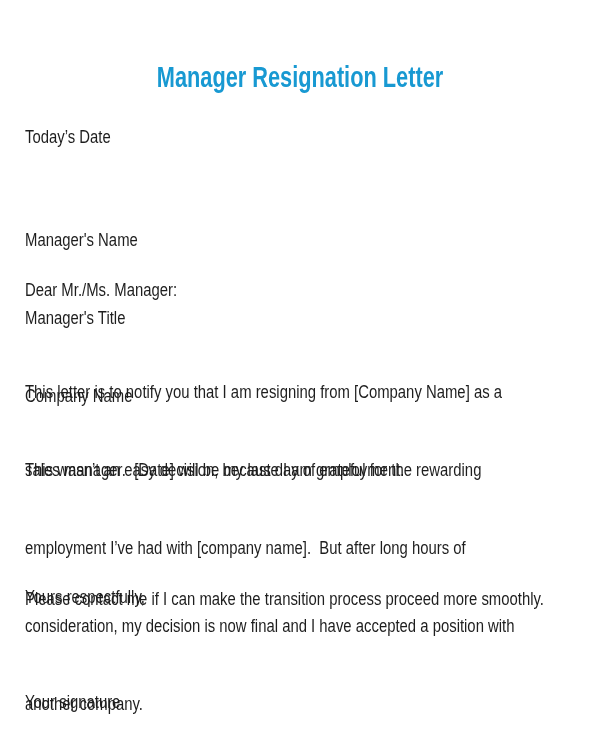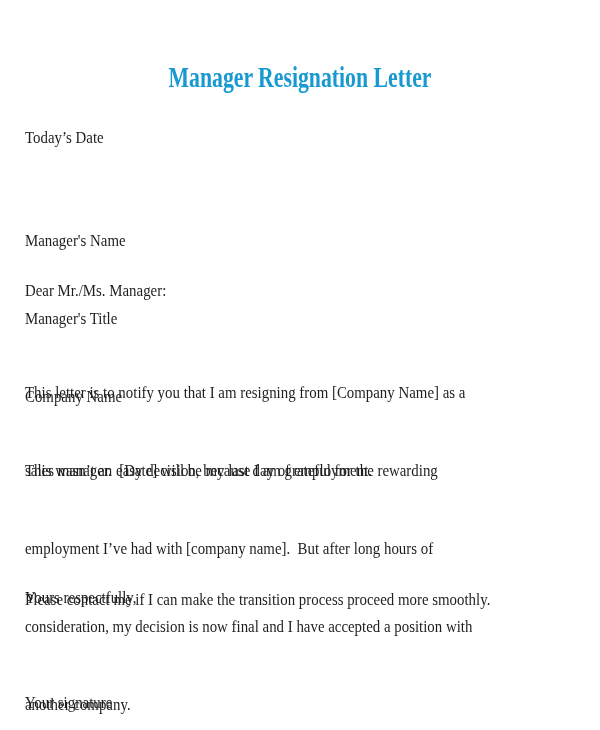--- a/index.html
+++ b/index.html
@@ -5,21 +5,21 @@
   html, body {
     margin: 0;
     padding: 0;
     background: #ffffff;
   }
   .page {
     position: relative;
     width: 600px;
     height: 730px;
     background: var(--page-bg, #ffffff);
-    font-family: Liberation Serif, serif;
+    font-family: Liberation Sans, sans-serif;
     color: var(--body-color, #1e1e1e);
     overflow: hidden;
   }
   .title {
     position: absolute;
     top: 61px;
     left: 0;
     width: 600px;
     margin: 0;
     text-align: center;

